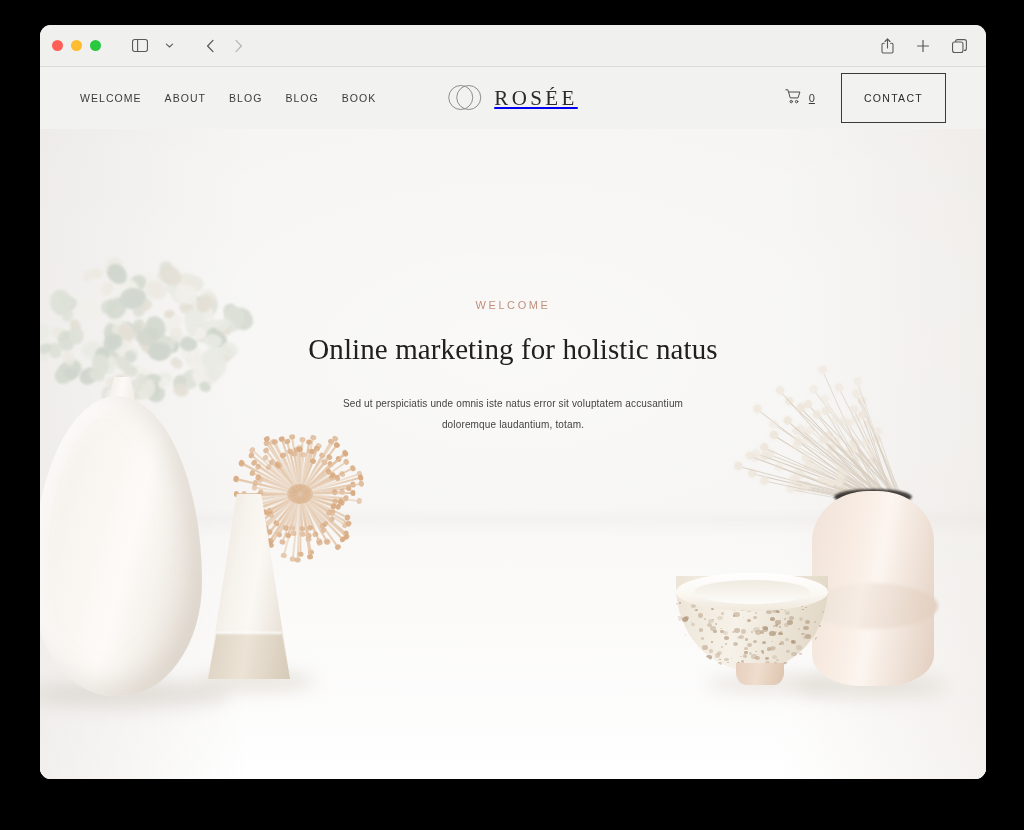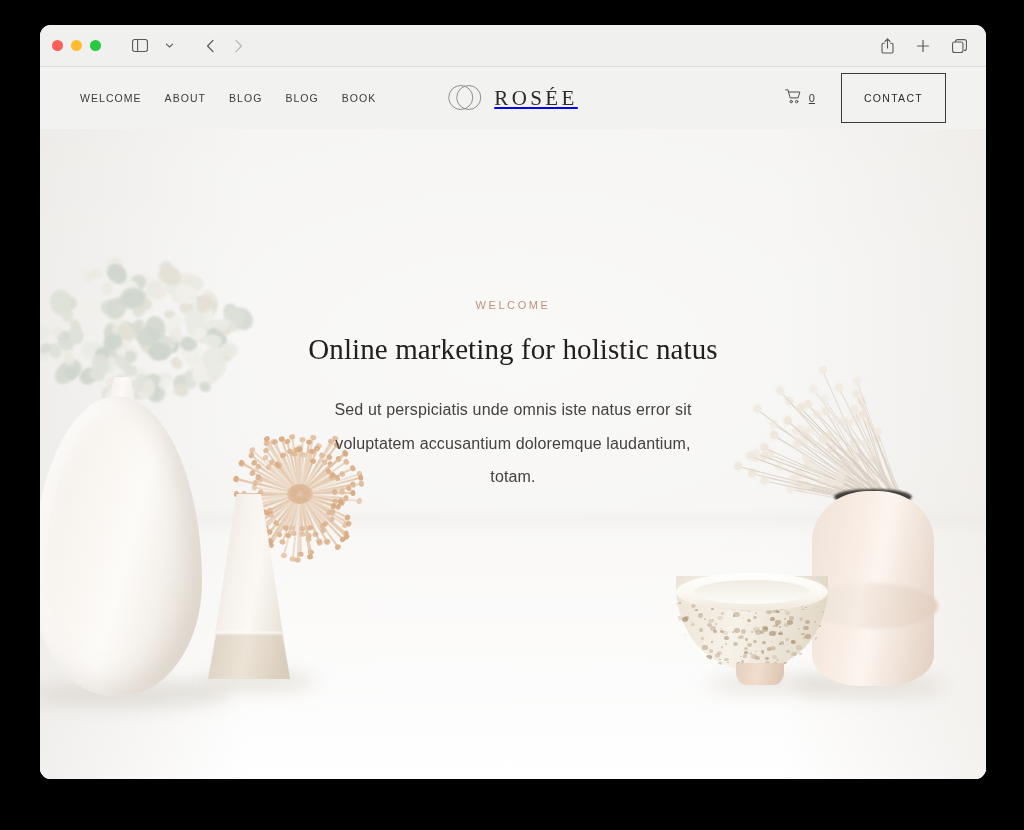--- a/index.html
+++ b/index.html
@@ -400,21 +400,21 @@
   }
   .hero-title {
     font-family: "Liberation Serif", serif;
     font-size: 29px;
     font-weight: 400;
     color: #22201e;
     letter-spacing: 0.1px;
     margin-bottom: 27px;
   }
   .hero-sub {
-    font-size: 16px;
+    font-size: 10px;
     line-height: 2.1;
     color: #44423f;
     letter-spacing: 0.15px;
     margin: 6px auto 28px;
     width: 380px;
   }
   .book-btn {
     display: inline-block;
     border: 1px solid #3a3a3a;
     padding: 12px 25px;

